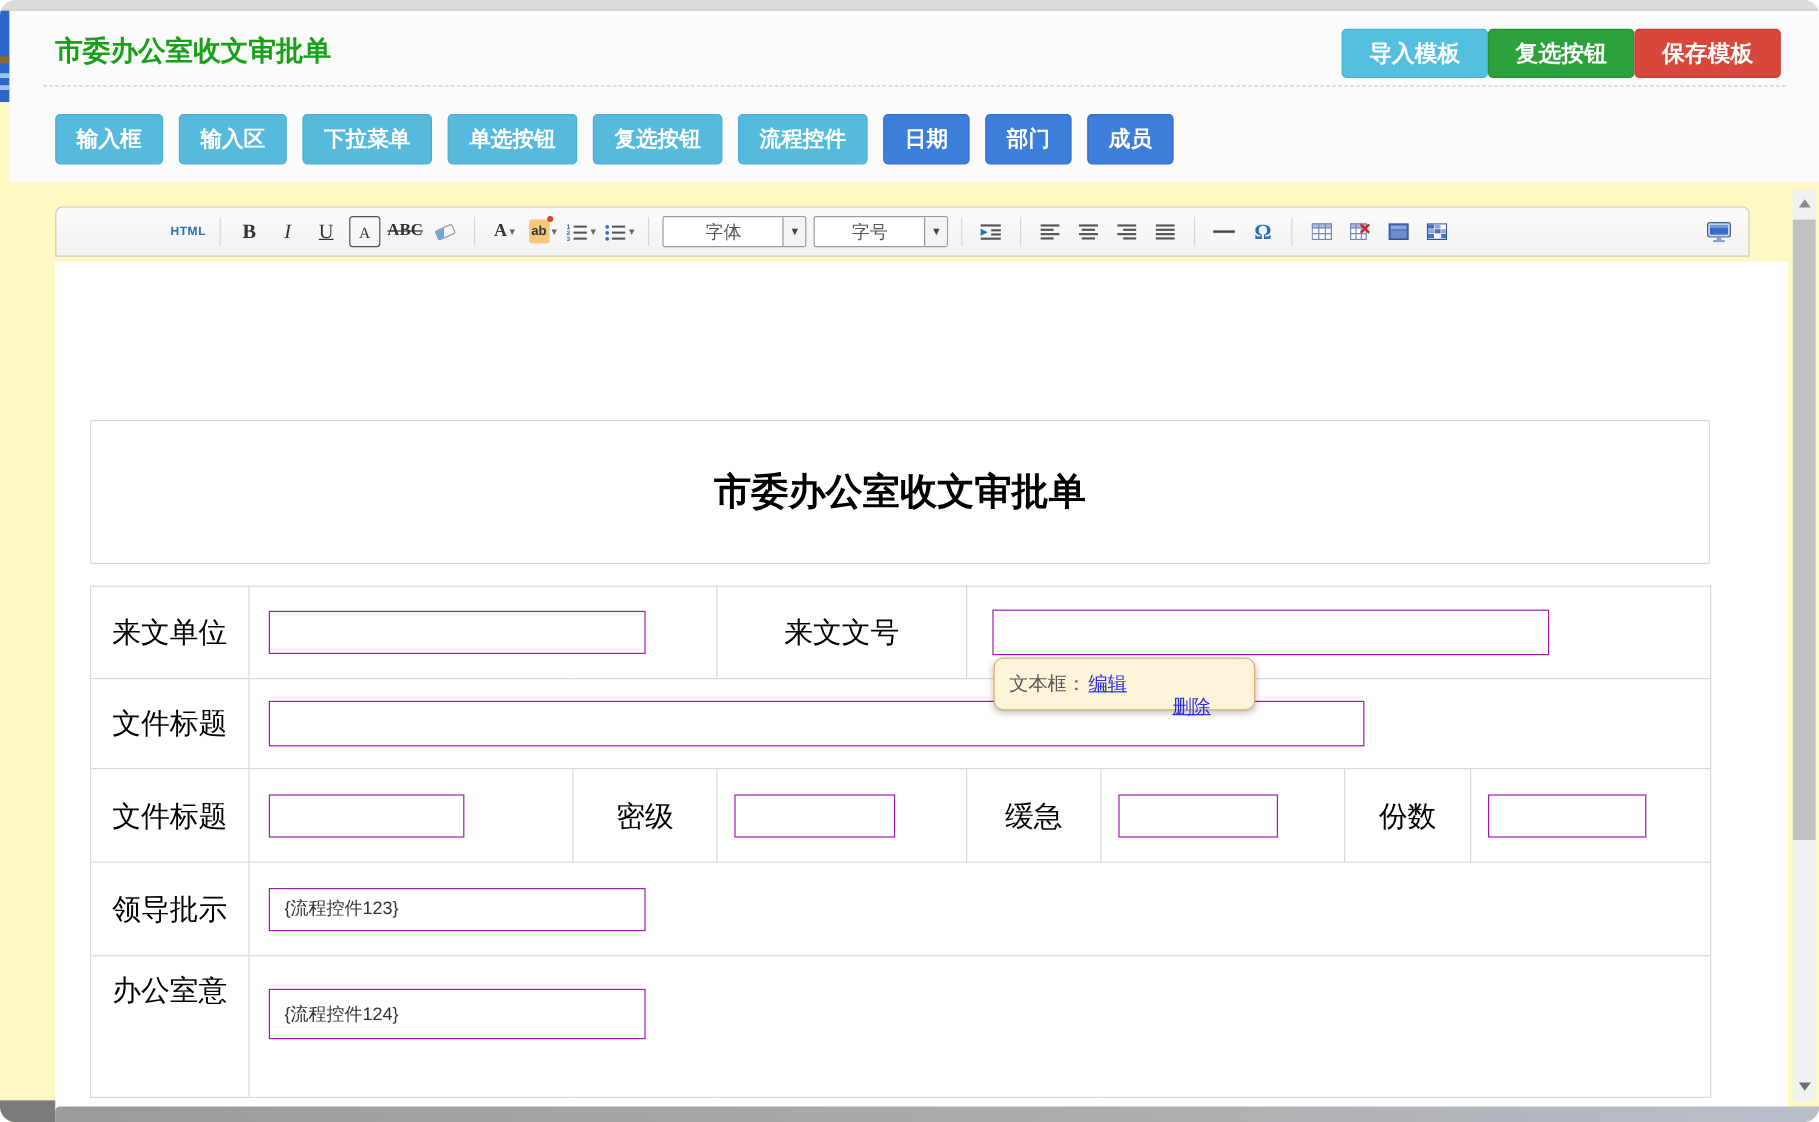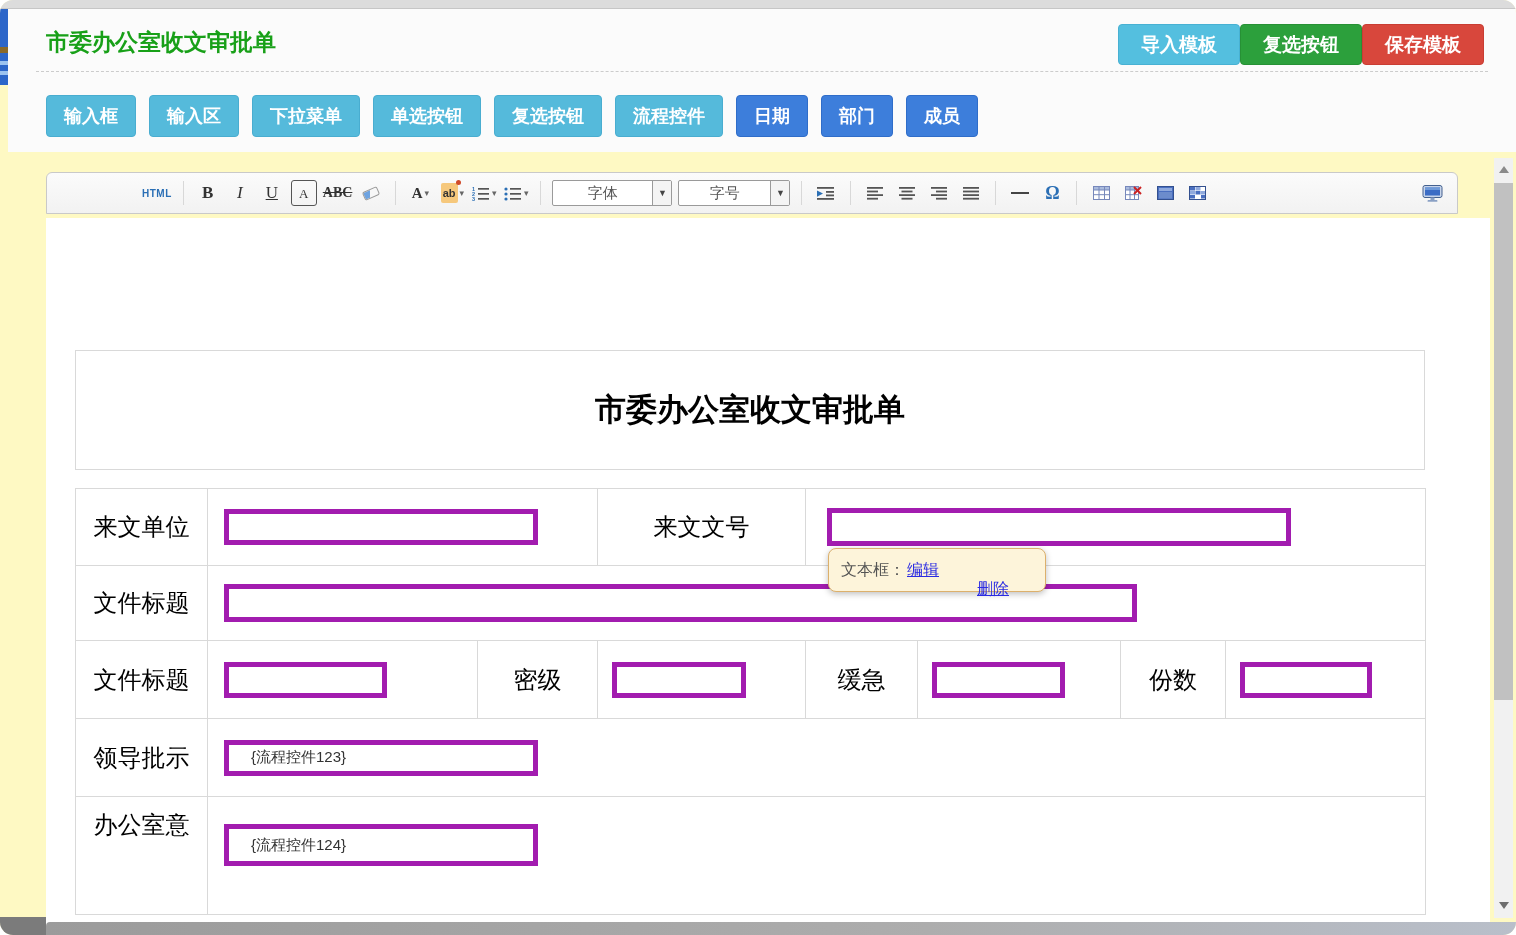--- a/index.html
+++ b/index.html
@@ -55,21 +55,21 @@
   .t-omega { font-size:18px; font-weight:bold; color:#2b6fb5; font-family:"Liberation Serif", serif; }
   .spacer { flex:1; }
 
   
   .content { position:absolute; left:46px; top:218px; width:1444px; height:717px; background:#fff; overflow:hidden; }
   .doc-title-box { position:absolute; left:29px; top:132px; width:1350px; height:120px; border:1px solid #d9d9d9; display:flex; align-items:center; justify-content:center; }
   .doc-title { font-size:31px; font-weight:bold; color:#000; }
   .form-table { position:absolute; left:29px; top:270px; width:1350px; border-collapse:collapse; table-layout:fixed; }
   .form-table td { border:1px solid #d9d9d9; background:#fff; vertical-align:middle; }
   .lbl { text-align:center; font-size:24px; color:#000; }
-  .fi { border:5px solid #a21caf; background:#fff; height:36px; border-radius:0; font-size:15px; color:#333; padding:0 22px; display:block; }
+  .fi { border:1px solid #a21caf; background:#fff; height:36px; border-radius:0; font-size:15px; color:#333; padding:0 12px; display:block; }
 
   
   .tooltip { position:absolute; left:828px; top:548px; width:218px; height:44px; background:#fdf4da; border:1px solid #dcb06c;
     border-radius:8px; box-shadow:0 2px 6px rgba(0,0,0,.25); display:flex; align-items:center; padding:0 12px; font-size:16px; color:#555; z-index:20; }
   .tooltip a { color:#2b2be2; text-decoration:underline; font-size:16px; cursor:pointer; }
   .tt-edit { margin-left:2px; }
   .tt-del { margin-left:38px;margin-top:39px; }
 
   
   .vscroll { position:absolute; left:1494px; top:158px; width:19px; height:760px; background:#f1f1f1; z-index:30; }

